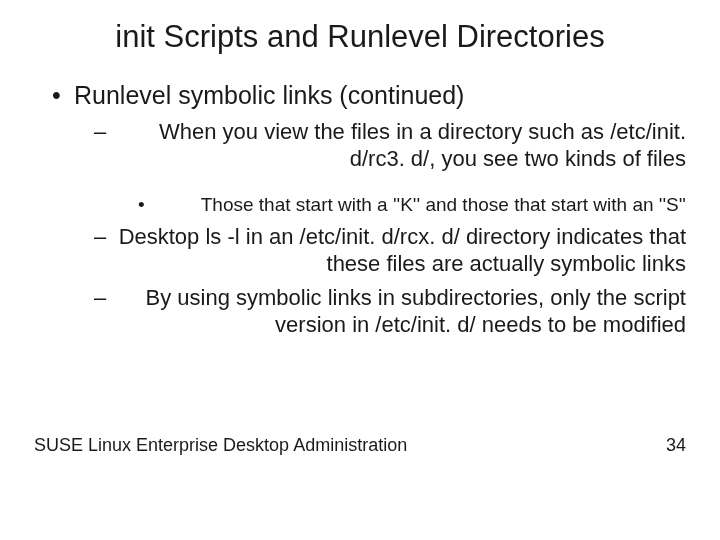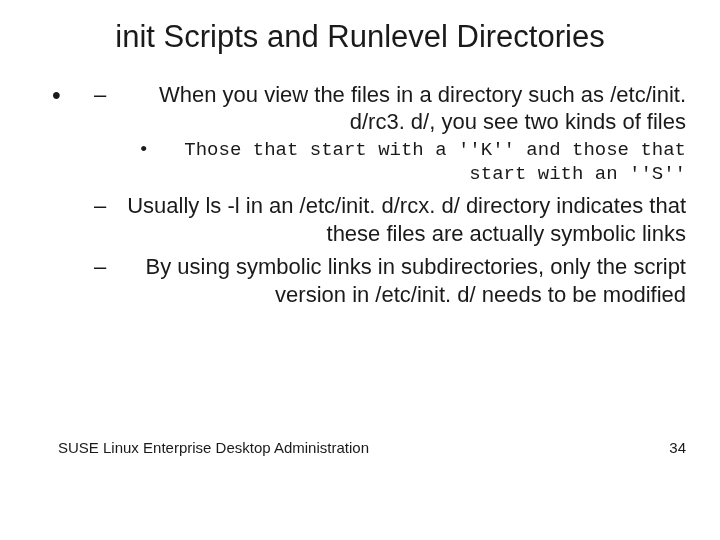--- a/index.html
+++ b/index.html
@@ -56,24 +56,23 @@
     line-height: 1.25;
     text-align: right;
   }
   ul.lvl2 > li::before {
     content: "–";
     position: absolute;
     left: 0;
     top: 0;
   }
   ul.lvl3 {
-    margin: 3px 0 4px 0;
+    margin: 20px 0 4px 0;
     padding-left: 24px;
     list-style: none;
-    font-family: Liberation Mono, monospace;
   }
   ul.lvl3 > li {
     position: relative;
     font-size: 19px;
     padding-left: 18px;
     line-height: 1.25;
   }
   ul.lvl3 > li::before {
     content: "•";
     position: absolute;
@@ -82,48 +81,48 @@
     font-size: 19px;
   }
   .mono {
     font-family: Liberation Sans, sans-serif;
   }
   .footer {
     position: absolute;
     bottom: 16px;
     left: 34px;
     right: 34px;
-    font-size: 15px;
+    font-size: 18px;
     display: flex;
     justify-content: space-between;
-    margin-left: 24px;
   }
 </style>
 </head>
 <body>
 
 <div class="slide">
 
   <h1 class="title">
     <span>init Scripts and Runlevel Directories</span><br>
   </h1>
 
   <ul class="lvl1">
     <li>
+      <span>Runlevel symbolic links (continued)</span>
       <ul class="lvl2">
         <li>
           <span>When you view the files in a directory such as /etc/init. d/rc3. d/, you see two kinds of files</span>
           <ul class="lvl3">
             <li>
               <span>Those that start with a ''K'' and those that start with an ''S''</span>
             </li>
           </ul>
         </li>
         <li>
-          <span>Usually </span><span class="mono">ls -l</span><span> in an /etc/init. d/rcx. d/ directory indicates that these files are actually symbolic links</span>
+          <span>Desktop </span><span class="mono">ls -l</span><span> in an /etc/init. d/rcx. d/ directory indicates that these files are actually symbolic links</span>
         </li>
         <li>
           <span>By using symbolic links in subdirectories, only the script version in /etc/init. d/ needs to be modified</span>
         </li>
       </ul>
     </li>
   </ul>
 
   <div class="footer">
     <span>SUSE Linux Enterprise Desktop Administration</span>

